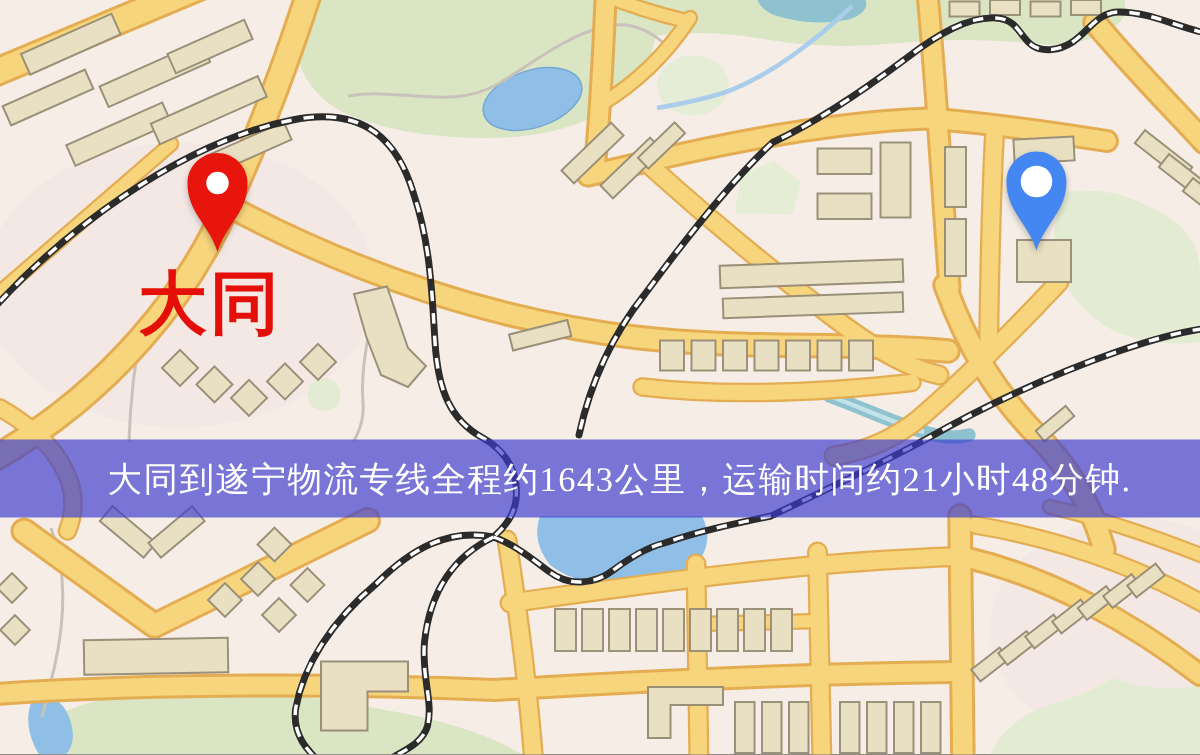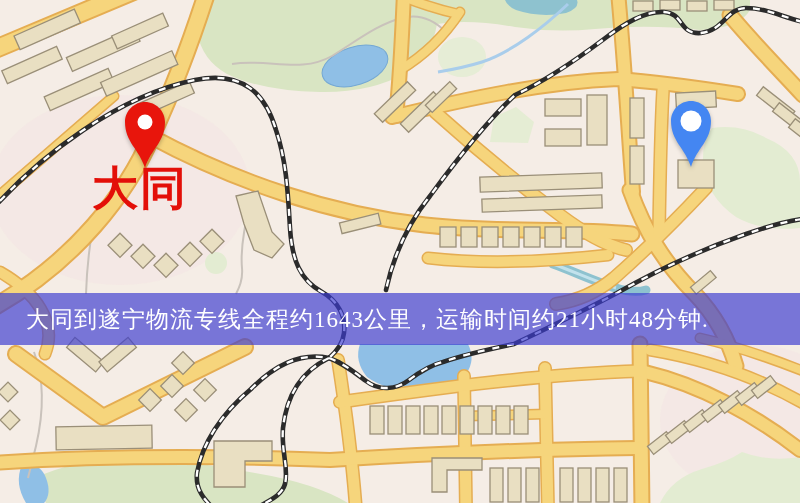--- a/index.html
+++ b/index.html
@@ -15,32 +15,32 @@
   .rail-base use{fill:none;stroke:var(--railway);stroke-width:4.6;stroke-linecap:round;}
   .rail-dash use{fill:none;stroke:#ffffff;stroke-width:2.3;stroke-dasharray:7 8;stroke-linecap:butt;}
   .bld{fill:var(--building_fill);stroke:var(--building_stroke);stroke-width:1.3;}
   .pth{fill:none;stroke:var(--path_gray);stroke-width:2;}
   .park{fill:var(--park);}
   .parkl{fill:var(--park_light);}
   .wat{fill:var(--water);}
   .banner{
     position:absolute;left:0;top:293px;width:800px;height:52px;
     background:var(--banner_bg,rgba(60,60,208,.68));
-    display:flex;align-items:center;
+    display:flex;align-items:center;justify-content:center;
   }
   .banner-text{
     color:var(--banner_text,#fff);font-size:23px;letter-spacing:1px;
     padding-left:26px;white-space:nowrap;
   }
   .pin{position:absolute;filter:drop-shadow(0 2px 2px rgba(0,0,0,.25));}
   .map-label{
     position:absolute;font-weight:bold;font-size:46px;line-height:1;
     letter-spacing:2px;white-space:nowrap;
   }
-  .label-origin{color:var(--label_red,#e30f08);left:92px;top:166px;text-align:right;}
+  .label-origin{color:var(--label_red,#e30f08);left:92px;top:180px;text-align:right;}
   .label-dest{color:var(--label_blue,#2b3ed8);left:642px;top:181px;}
 </style>
 </head>
 <body>
 
 <div class="stage">
 
   <svg class="map" width="800" height="503" viewBox="0 0 800 503">
     <defs>
       <path id="r1" d="M-12,52 L155,-18"></path>

